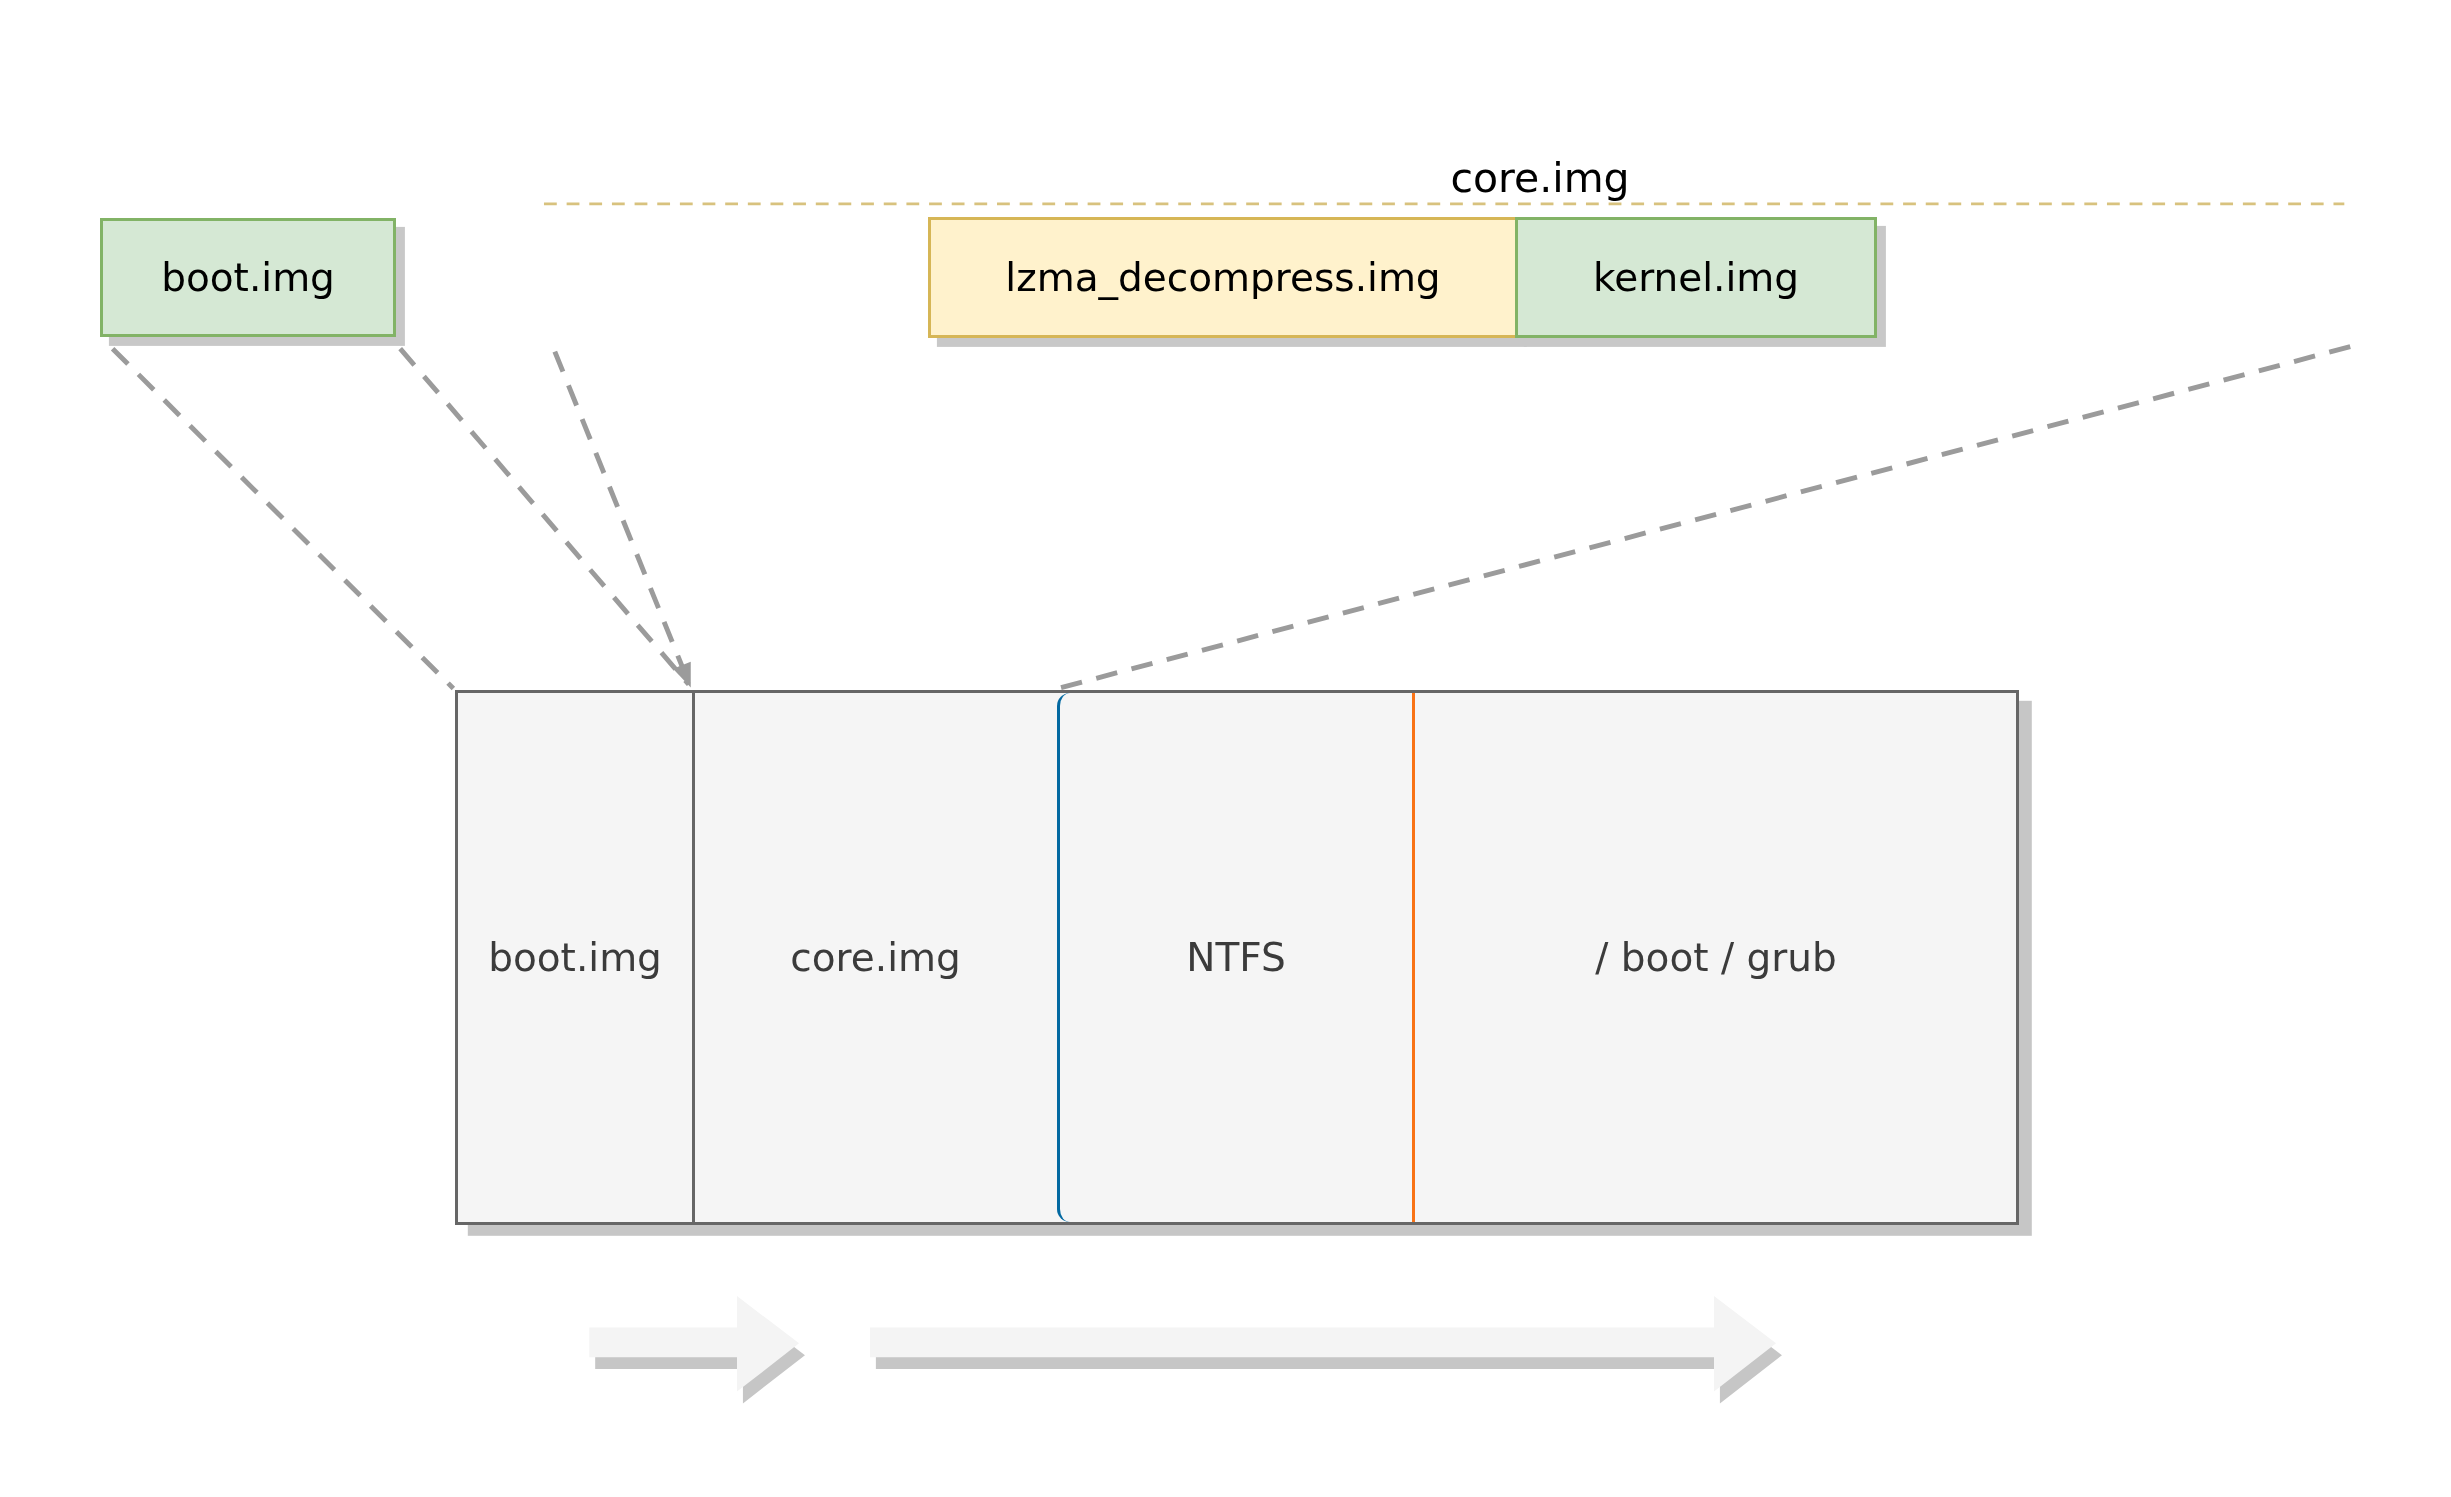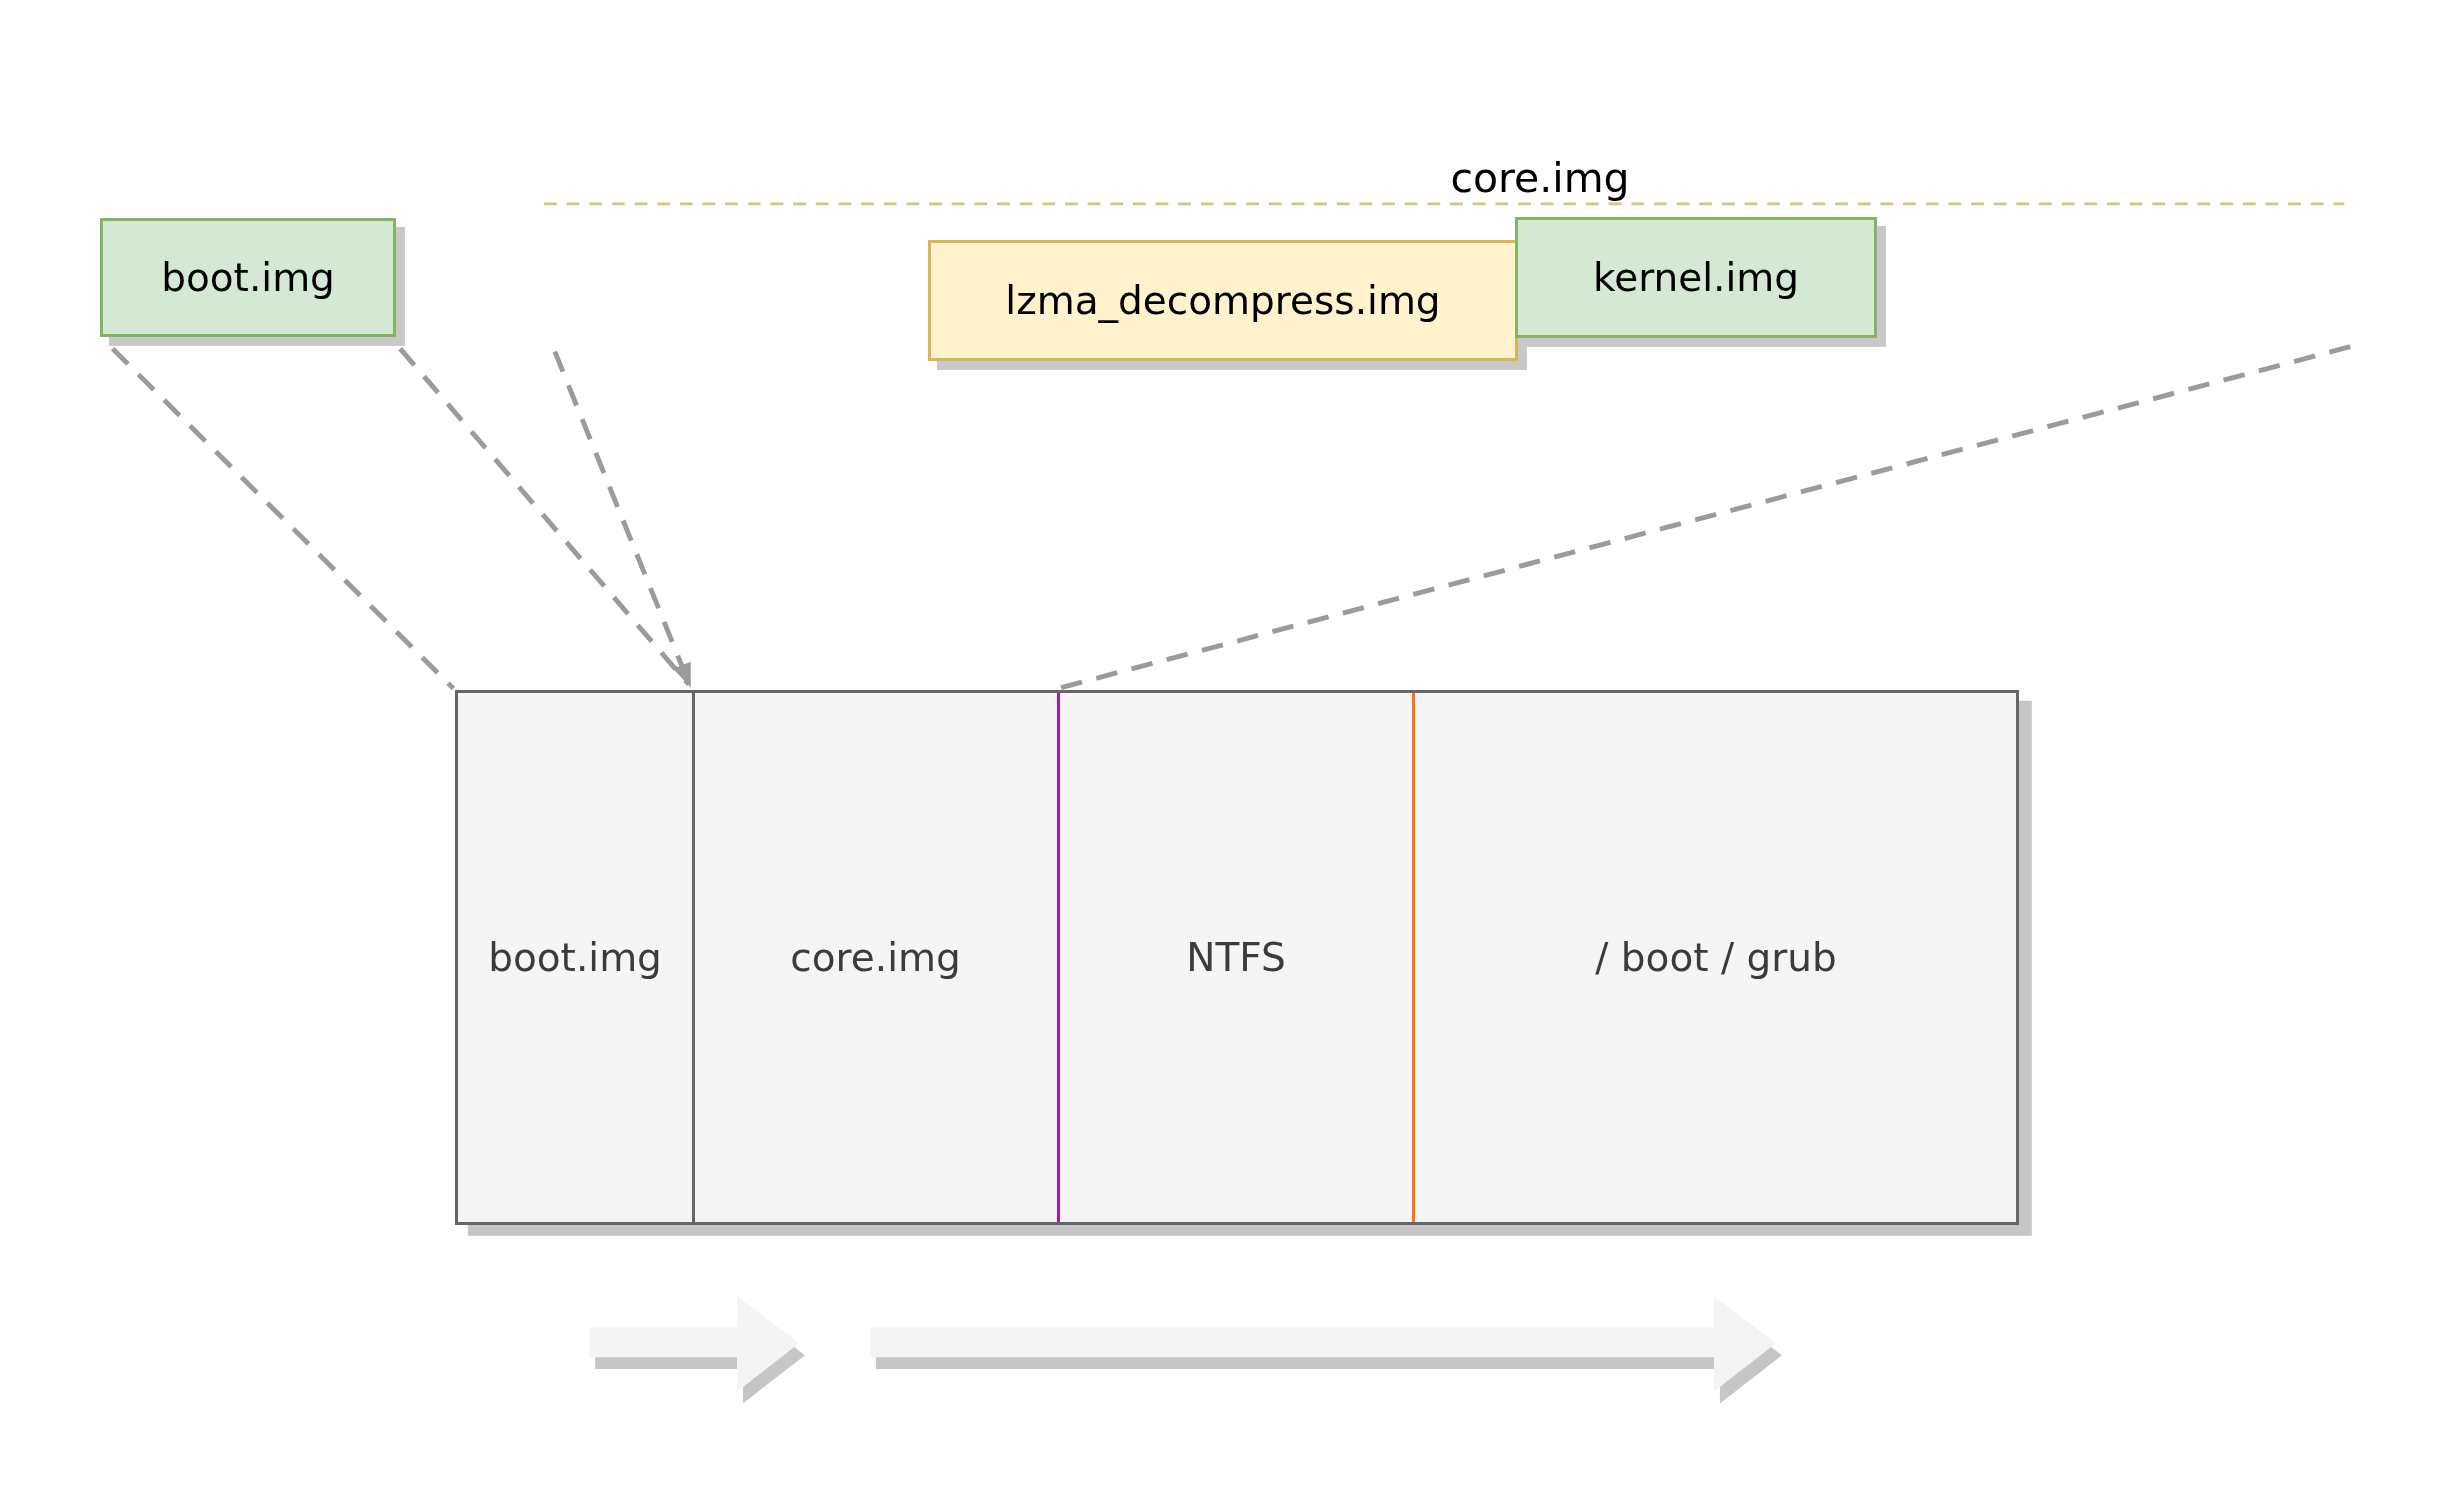--- a/index.html
+++ b/index.html
@@ -38,21 +38,21 @@
     border:3px solid #666666;background:#F5F5F5;
     box-shadow:12.8px 10.8px 0 #C6C6C6;
   }
   .disk-section{
     position:absolute;top:0;height:529px;box-sizing:border-box;
     display:flex;align-items:center;justify-content:center;
     font-size:39px;color:#3B3B3B;white-space:nowrap;
   }
   #dsec-0{left:0;width:234px;}
   #dsec-1{left:234px;width:364px;border-left:3px solid #666666;}
-  #dsec-2{left:599px;width:355px;border-left:3px solid #a21caf;}
+  #dsec-2{left:599px;width:355px;border-left:3px solid #0369a1;border-radius:13px;}
   #dsec-3{left:954px;width:605px;border-left:3px solid #f97316;}
   
   #overlay{position:absolute;left:0;top:0;width:2452px;height:1497px;pointer-events:none;}
 </style>
 </head>
 <body>
 
 <div id="canvas">
 
   <svg id="overlay" viewBox="0 0 2489 1520">
@@ -72,21 +72,21 @@
     <polygon points="883,1348 1740,1348 1740,1316 1803,1364 1740,1413 1740,1378 883,1378" fill="#F4F4F4"></polygon>
   </svg>
 
   <div class="box" id="boot-box" style="background: rgb(213, 232, 212); border-color: rgb(130, 179, 102);">
     <span>boot.img</span>
   </div>
 
   <div id="core-title">core.img</div>
 
   <div id="core-group">
-    <div class="segment" id="seg-1" style="background: rgb(255, 242, 204); border-color: rgb(214, 182, 86); margin-top: 23px;">
+    <div class="segment" id="seg-1" style="background: rgb(255, 242, 204); border-color: rgb(214, 182, 86);">
       <span>lzma_decompress.img</span>
     </div>
     <div class="segment" id="seg-2" style="background: rgb(213, 232, 212); border-color: rgb(130, 179, 102);">
       <span>kernel.img</span>
     </div>
   </div>
 
   <div id="disk-box" style="background: rgb(245, 245, 245); border-color: rgb(102, 102, 102);">
     <div class="disk-section" id="dsec-0">
       <span>boot.img</span>

